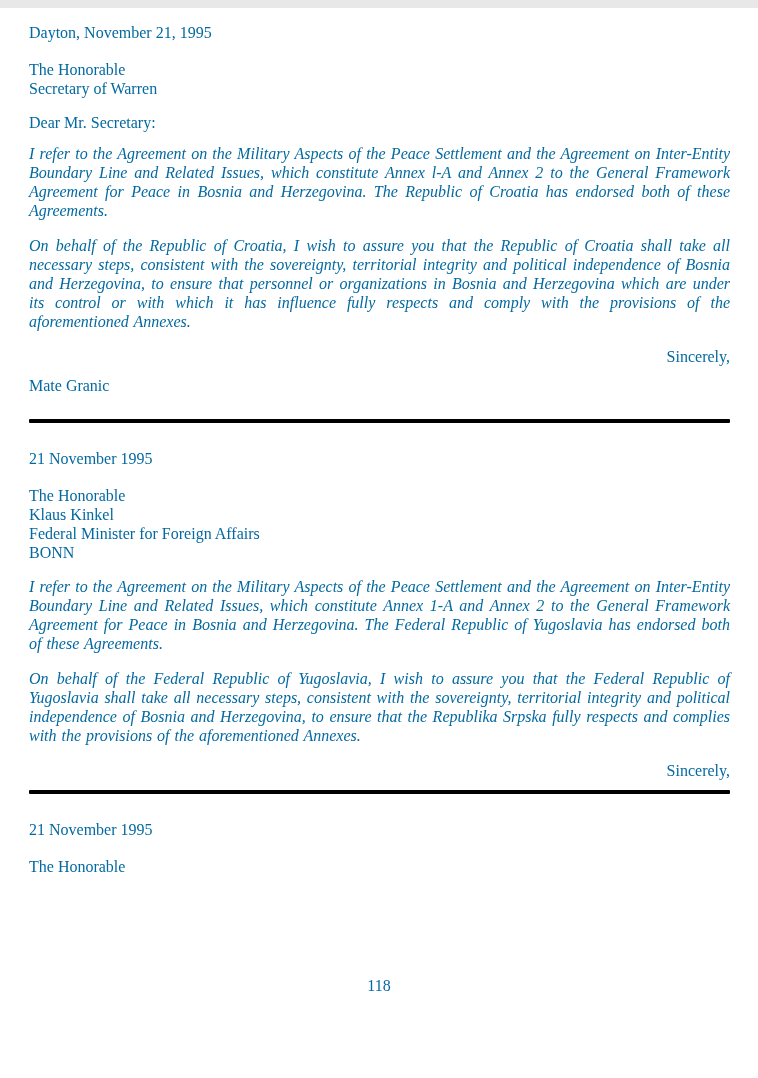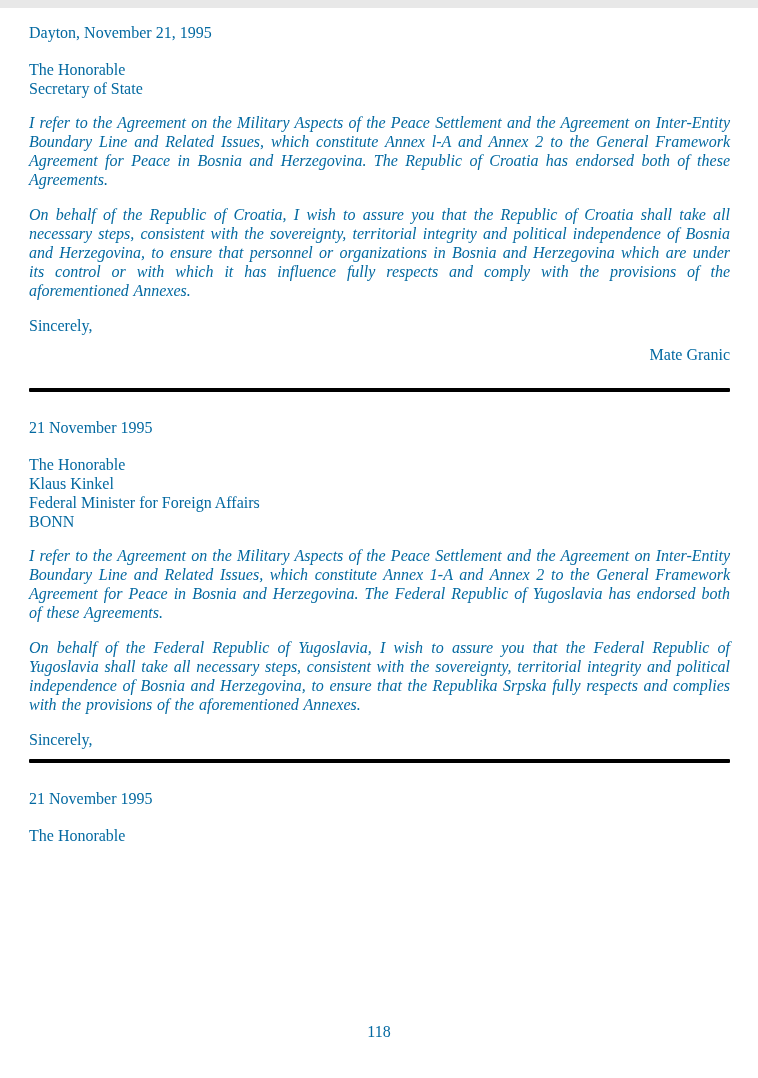--- a/index.html
+++ b/index.html
@@ -32,50 +32,51 @@
     margin: 0 0 12px 0;
   }
   .body-par {
     margin: 0 0 16px 0;
     text-align: justify;
     word-spacing: 0.06em;
     font-style: italic;
   }
   .closing {
     margin: 2px 0 10px 0;
+    text-align: right;
   }
   .signature {
     margin: 0 0 24px 0;
-    text-align: right;
   }
   .divider {
     height: 4px;
     background: #000000;
     margin: 0 0 26px 0;
     border-radius: 1px;
   }
   .page-number {
     position: absolute;
     left: 0;
-    top: 1014px;
+    top: 968px;
     width: 100%;
     text-align: center;
   }
 </style>
 </head>
 <body>
 
 <div class="page">
 
   <section>
     <div class="letter-date">Dayton, November 21, 1995</div>
     <div class="recipient-block">
       <div>The Honorable</div>
-      <div>Secretary of State</div>
+      <div>Secretary of Warren</div>
     </div>
+    <div class="salutation">Dear Mr. Secretary:</div>
     <p class="body-par">I refer to  the Agreement on the Military Aspects of the Peace Settlement and the Agreement on Inter-Entity Boundary  Line and Related Issues, which constitute Annex l-A and Annex 2 to  the General Framework Agreement for Peace in Bosnia and Herzegovina. The Republic of Croatia has endorsed both of these Agreements.</p>
     <p class="body-par">On behalf of the  Republic of Croatia, I wish to assure you that the Republic of Croatia shall take all necessary steps, consistent with the sovereignty, territorial  integrity and political independence  of Bosnia and Herzegovina, to ensure that personnel or organizations in Bosnia and  Herzegovina  which are under its control or with which it has influence fully respects and comply with the provisions of the aforementioned Annexes.</p>
     <div class="closing">Sincerely,</div>
     <div class="signature">Mate Granic</div>
   </section>
 
   <div class="divider"></div>
 
   <section>
     <div class="letter-date">21 November 1995</div>

